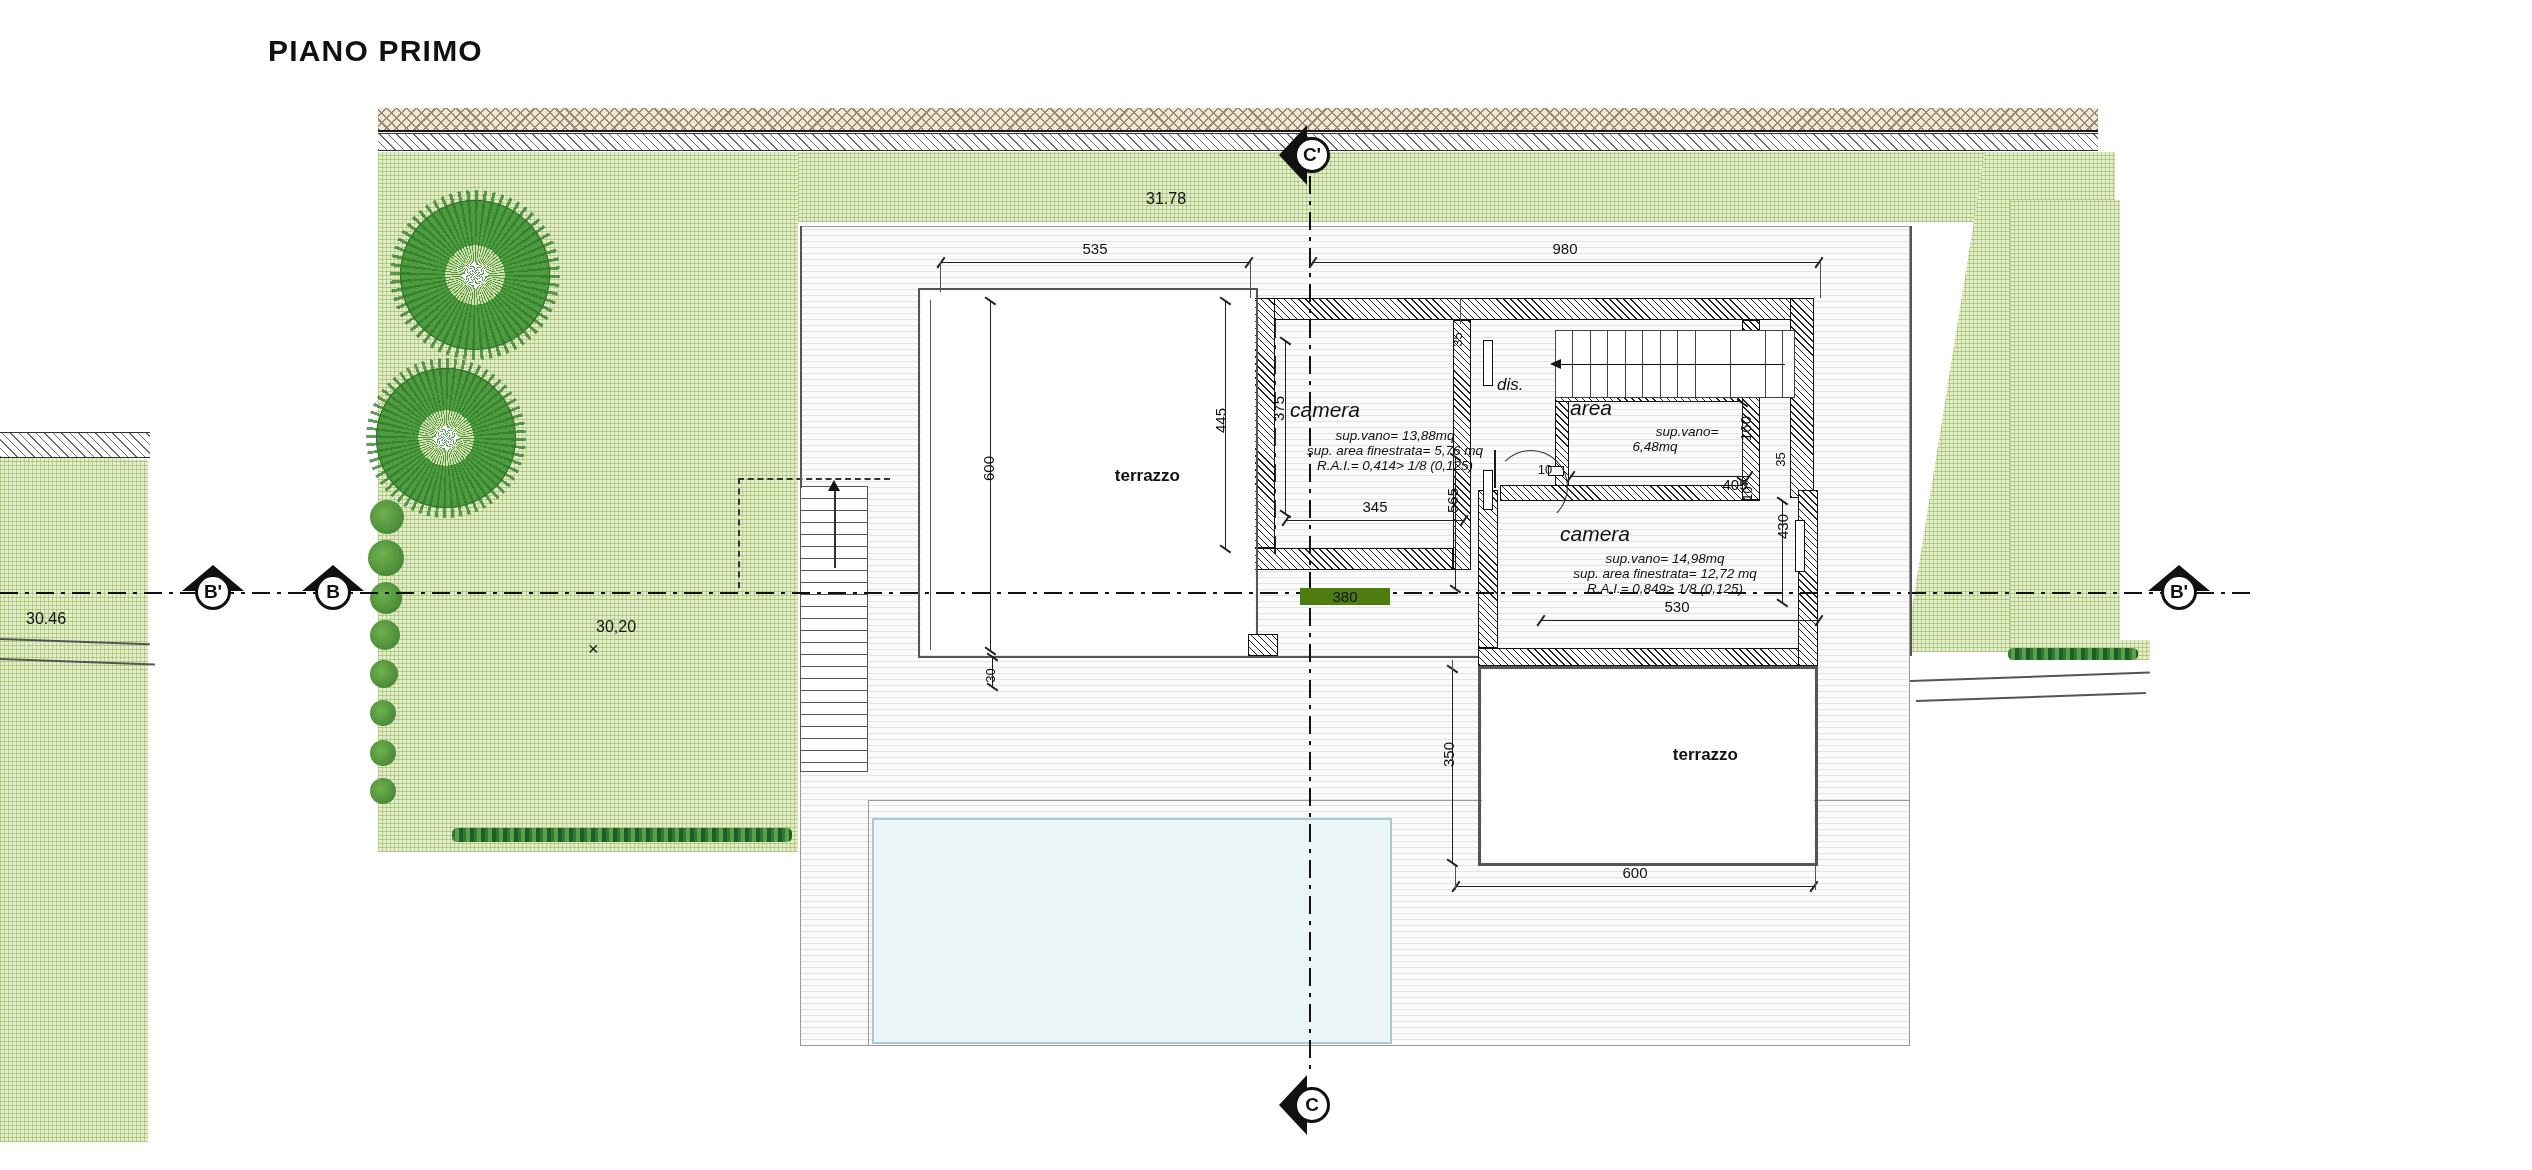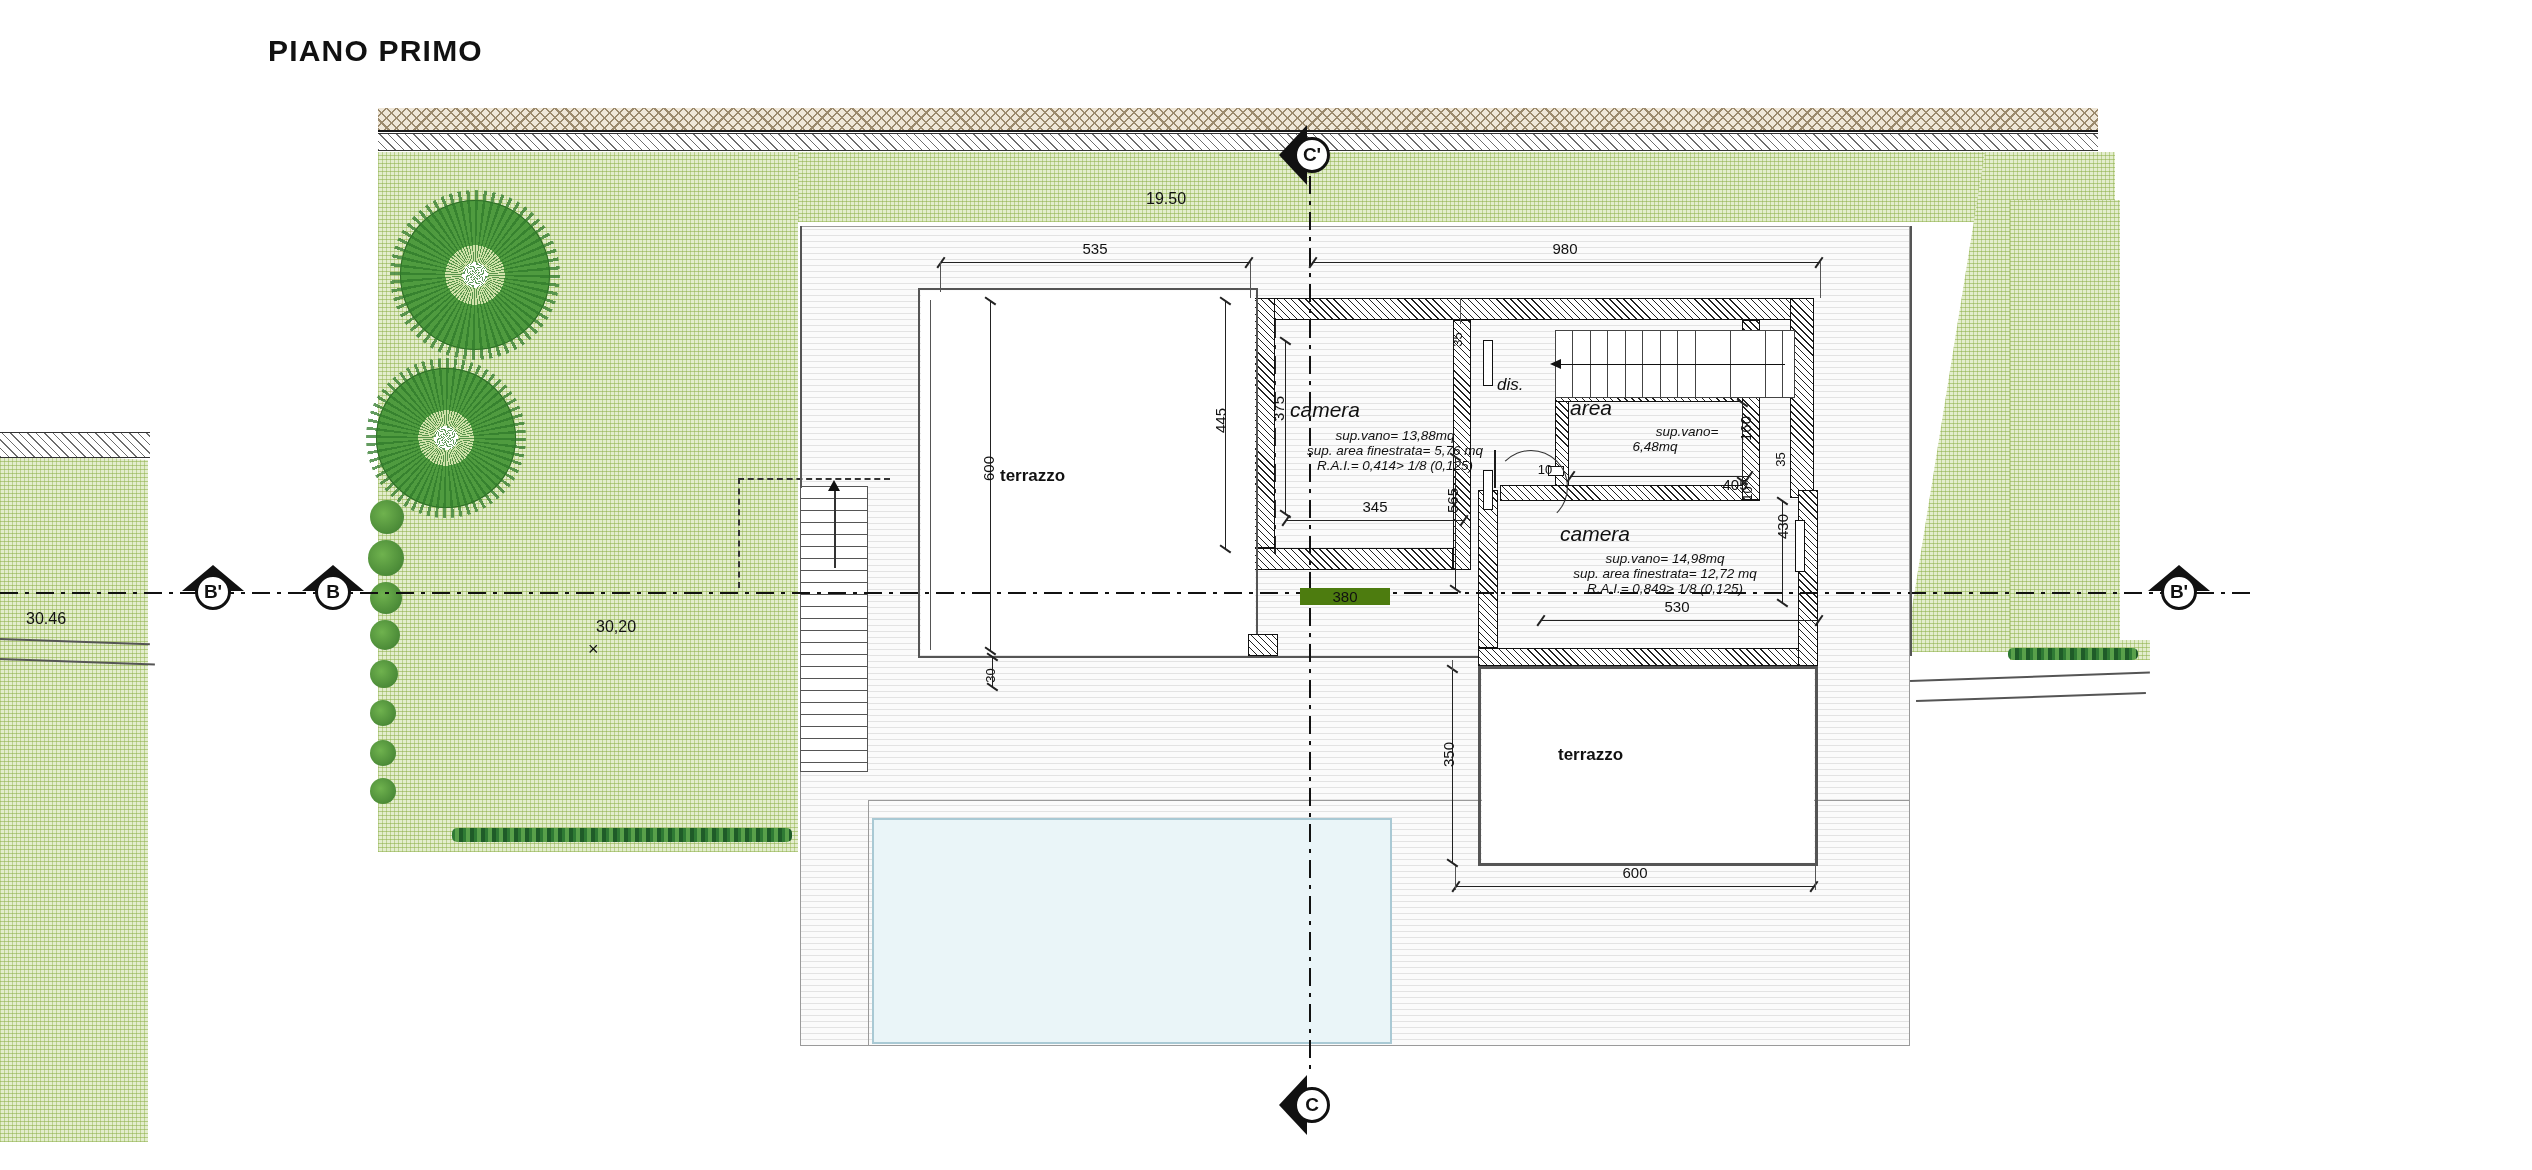--- a/index.html
+++ b/index.html
@@ -57,21 +57,21 @@
   
   .room-name{
     font-style:italic; font-size:21px; color:#111; text-align:left;
     font-family:"Liberation Sans", sans-serif; white-space:nowrap;
   }
   .room-sub{
     font-style:italic; font-size:13.5px; color:#111; text-align:center;
     line-height:15px; font-family:"Liberation Sans", sans-serif; white-space:nowrap;
   }
   .terrazzo-name{
-    font-size:17px; font-weight:bold; color:#111; text-align:left;
+    font-size:17px; font-weight:bold; color:#111; text-align:right;
     white-space:nowrap; font-family:"Liberation Sans", sans-serif;
   }
   .dim-txt{
     font-size:15px; color:#111; font-family:"Liberation Sans", sans-serif;
     white-space:nowrap; text-align:center;
   }
   .dim-txt.small{font-size:13px;}
   .dim-v{transform:rotate(-90deg); transform-origin:50% 50%;}
   .elev-txt{font-size:16px;color:#111;white-space:nowrap;font-family:"Liberation Sans", sans-serif;}
   .dis-txt{font-style:italic;font-size:17px;color:#111;font-family:"Liberation Sans", sans-serif;}
@@ -309,21 +309,21 @@
 <div class="abs dis-txt" style="left:1497px;top:375px;">dis.</div>
 
 <div class="abs room-name" style="left:1560px;top:522px;width:210px;">camera</div>
 <div class="abs room-sub" style="left:1550px;top:551px;width:230px;">sup.vano= 14,98mq</div>
 <div class="abs room-sub" style="left:1530px;top:566px;width:270px;">sup. area finestrata= 12,72 mq</div>
 <div class="abs room-sub" style="left:1535px;top:581px;width:260px;">R.A.I.= 0,849&gt; 1/8 (0,125)</div>
 
 <div class="abs terrazzo-name" style="left:1000px;top:466px;width:180px;">terrazzo</div>
 <div class="abs terrazzo-name" style="left:1558px;top:745px;width:180px;">terrazzo</div>
 
-<div class="abs elev-txt" style="left:1146px;top:190px;">19.50</div>
+<div class="abs elev-txt" style="left:1146px;top:190px;">31.78</div>
 <div class="abs elev-txt" style="left:26px;top:610px;">30.46</div>
 <div class="abs elev-txt" style="left:596px;top:618px;">30,20</div>
 <div class="abs cross-mark" style="left:588px;top:640px;">×</div>
 
 <div class="dimline" style="left:940px;top:262px;width:310px;"></div>
 <div class="abs dim-txt" style="left:1040px;top:240px;width:110px;">535</div>
 <div class="extline" style="left:940px;top:262px;height:30px;"></div>
 <div class="extline" style="left:1250px;top:262px;height:36px;"></div>
 
 <div class="dimline" style="left:1312px;top:262px;width:508px;"></div>

